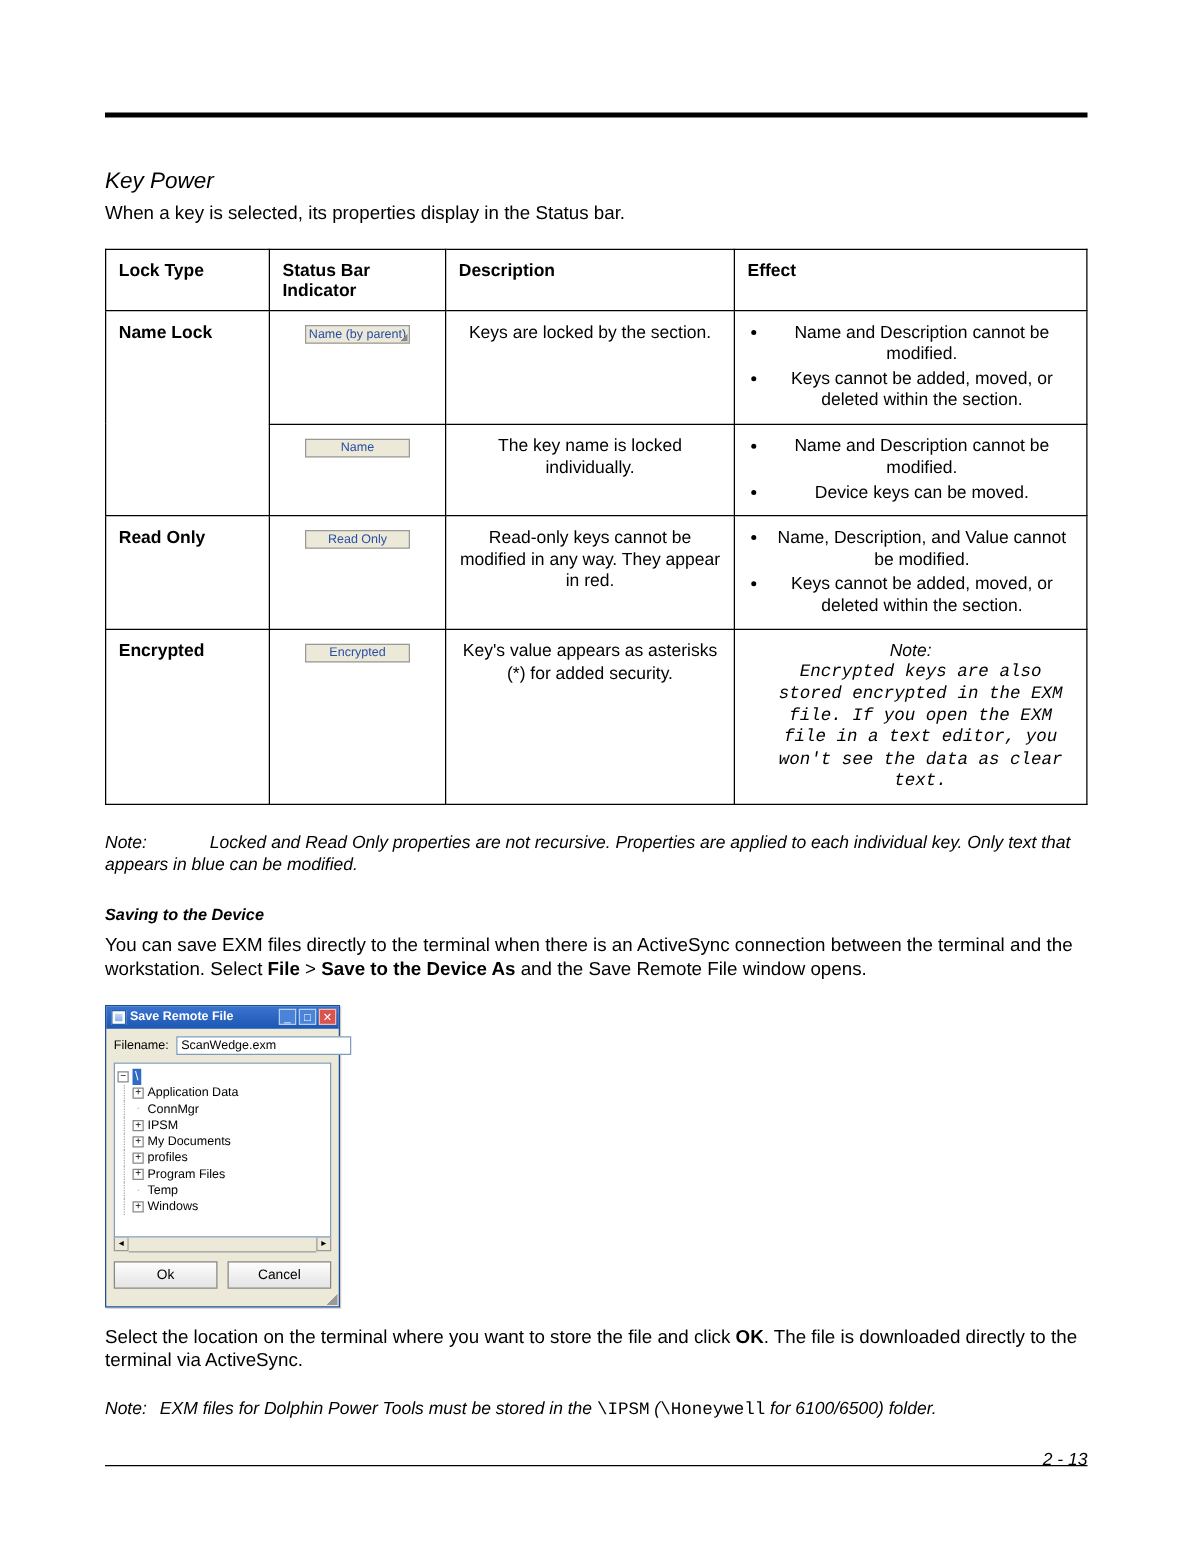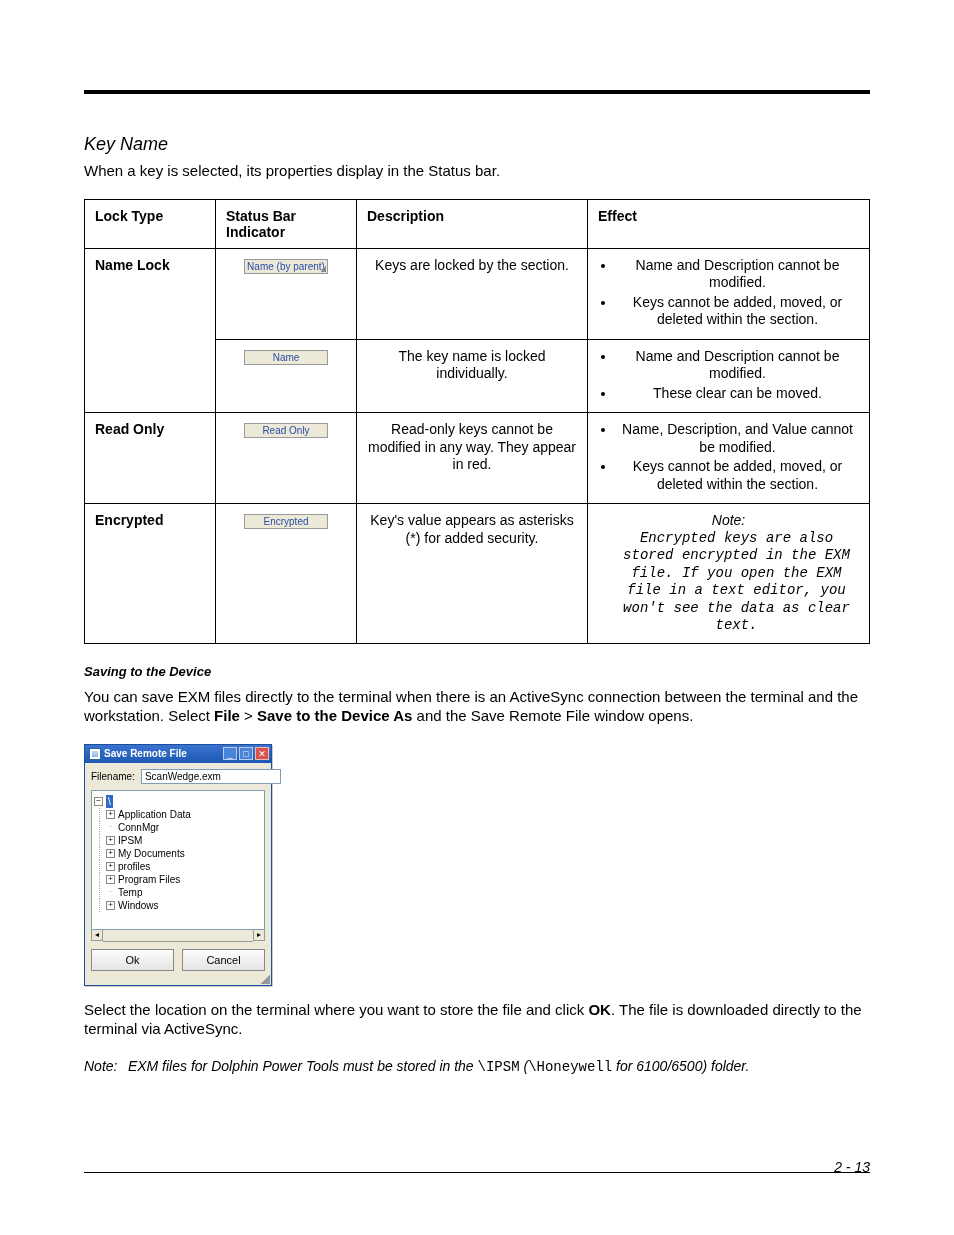--- a/index.html
+++ b/index.html
@@ -315,21 +315,21 @@
     font-style: italic;
     font-size: 14px;
   }
 </style>
 </head>
 <body>
 
 <div class="page">
   <div class="top-rule"></div>
 
-  <p class="section-title-italic">Key Name</p>
+  <p class="section-title-italic">Key Power</p>
   <p class="body-text">When a key is selected, its properties display in the Status bar.</p>
 
   <table class="key-types">
     <thead>
       <tr>
         <th style="width:110px">Lock Type</th>
         <th style="width:120px">Status Bar Indicator</th>
         <th style="width:210px">Description</th>
         <th>Effect</th>
       </tr>
@@ -349,21 +349,21 @@
         </td>
       </tr>
       <tr>
         <td style="text-align:center">
           <span class="status-chip">Name</span>
         </td>
         <td class="desc">The key name is locked individually.</td>
         <td class="effect">
           <ul>
             <li>Name and Description cannot be modified.</li>
-            <li>These clear can be moved.</li>
+            <li>Device keys can be moved.</li>
           </ul>
         </td>
       </tr>
       <tr>
         <td><b>Read Only</b></td>
         <td style="text-align:center">
           <span class="status-chip">Read Only</span>
         </td>
         <td class="desc">Read-only keys cannot be modified in any way. They appear in red.</td>
         <td class="effect">
@@ -382,20 +382,24 @@
         <td class="effect">
           <div class="effect-note">
             <span class="note-label">Note:</span>
             <span class="effect-note-body">Encrypted keys are also stored encrypted in the EXM file. If you open the EXM file in a text editor, you won't see the data as clear text.</span>
           </div>
         </td>
       </tr>
     </tbody>
   </table>
 
+  <p class="note-block">
+    <span class="note-label">Note:</span>
+    <span class="note-indent" style="display:inline">Locked and Read Only properties are not recursive. Properties are applied to each individual key. Only text that appears in blue can be modified.</span>
+  </p>
 
   <p class="subheading">Saving to the Device</p>
 
   <p class="body-text">
     <span>You can save EXM files directly to the terminal when there is an ActiveSync connection between the terminal and the workstation. Select </span><span class="inline-bold">File</span><span> &gt; </span><span class="inline-bold">Save to the Device As</span><span> and the Save Remote File window opens.</span>
   </p>
 
   <div class="dialog-wrap">
     <div class="dialog">
       <div class="dlg-titlebar">

